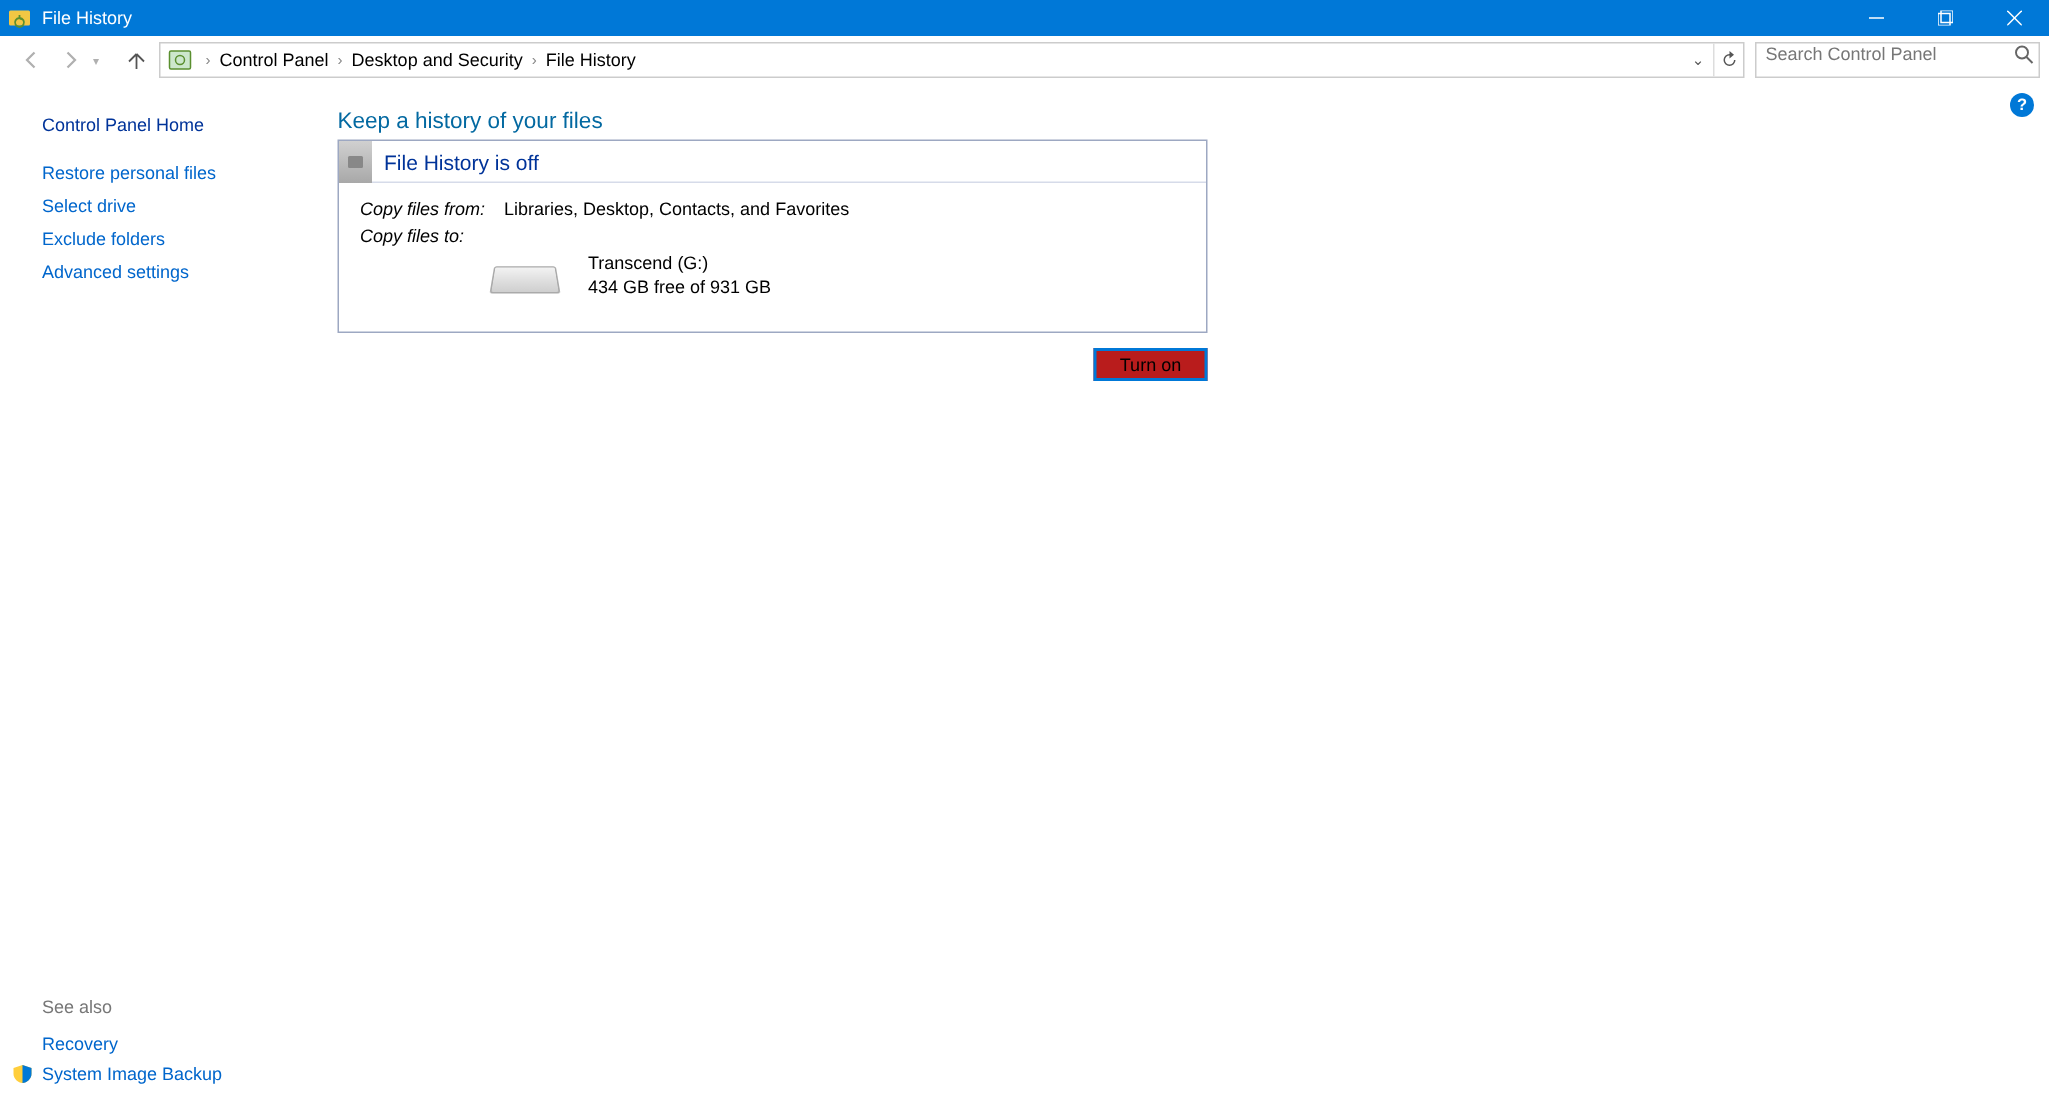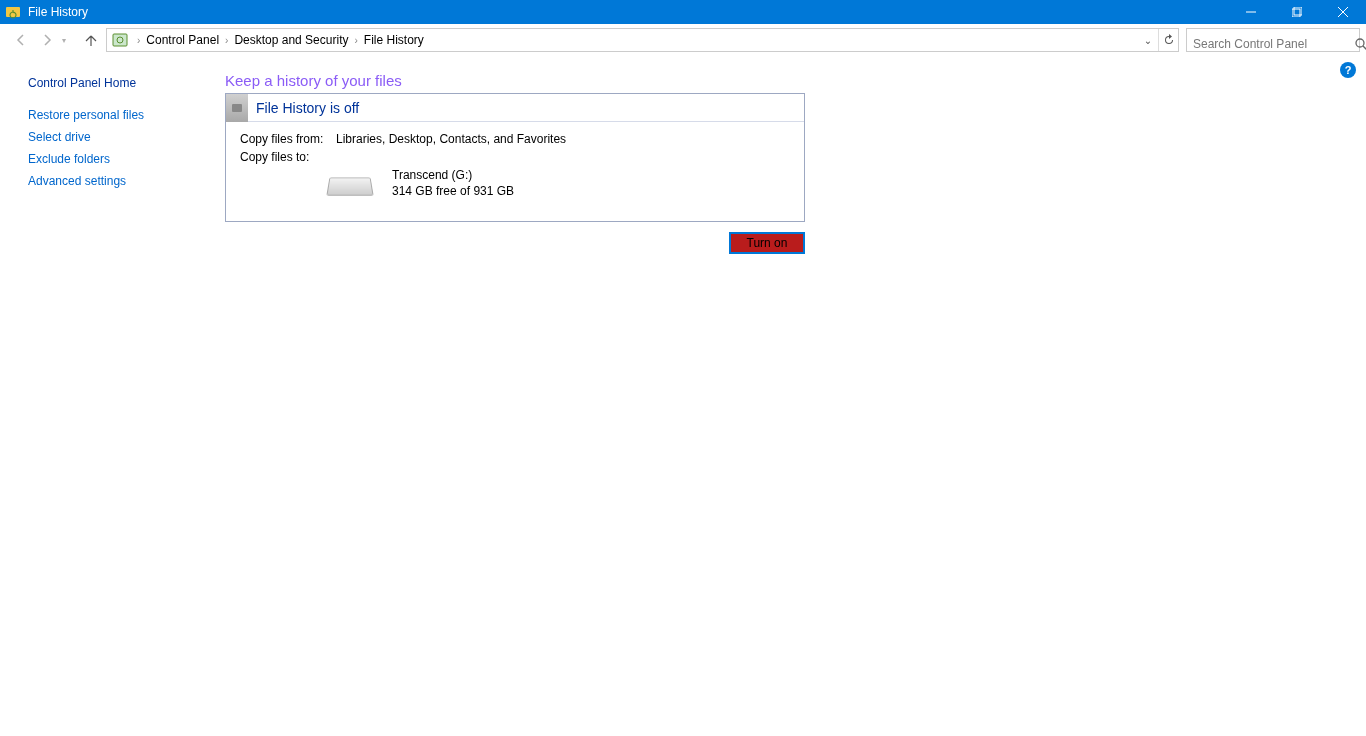--- a/index.html
+++ b/index.html
@@ -70,23 +70,23 @@
     margin-left:auto; display:flex; align-items:center;
   }
   .addr-btn {
     width:20px; height:22px;
     display:flex;align-items:center;justify-content:center;
     color:#555; font-size:10px;
   }
   .addr-refresh { border-left:1px solid #ddd; }
 
   .searchbox {
-    width: 174px; height:24px;
+    width: 190px; height:24px;
     border:1px solid #ccc;
-    display:flex; align-items:flex-end;
+    display:flex; align-items:flex-start;
     font-size:12px;
     margin-left:3px;
     position:relative;
   }
   .searchbox input {
     border:none; outline:none; flex:1;
     padding:0 6px; font-size:12px; color:#333;
     background:transparent;
   }
   .searchbox input::placeholder { color:#777; font-style: normal; }
@@ -148,21 +148,21 @@
     width:16px; height:16px;
     border-radius:50%;
     background:#0078d7;
     color:#fff;
     font-size:11px;
     font-weight:bold;
     display:flex;align-items:center;justify-content:center;
   }
 
   .page-title {
-    color:#8b5cf6;
+    color:#0369a1;
     font-size:15px;
     font-weight:400;
     margin-bottom: 4px;
   }
   .page-sub {
     font-size:12px;
     color:#000;
     margin-bottom: 10px;
   }
 
@@ -184,21 +184,21 @@
   .panel-head-text {
     color:#003399;
     font-size:14px;
     padding-left:8px;
   }
   .panel-body {
     padding: 10px 14px 22px 14px;
     font-size:12px;
   }
   .row { display:flex; margin-bottom:4px; }
-  .row .lbl { width:96px; }
+  .row .lbl { width:96px;font-style:italic; }
   .drive-row { display:flex; align-items:center; margin-top:4px; }
   .drive-img {
     width:48px; height:28px; margin: 0 18px 0 86px;
     position:relative;
   }
   .drive-img .body3d {
     position:absolute; inset:6px 2px 2px 2px;
     background: linear-gradient(#f3f3f3,#cfcfcf);
     border:1px solid #aaa;
     border-radius:2px;
@@ -303,20 +303,33 @@
 </div>
 
 <div class="body">
   <div class="sidebar">
     <div class="sidebar-home">Control Panel Home</div>
     <a class="link">Restore personal files</a>
     <a class="link">Select drive</a>
     <a class="link">Exclude folders</a>
     <a class="link">Advanced settings</a>
 
+    <div class="sidebar-bottom">
+      <div class="see-also">See also</div>
+      <a class="bottom-link">
+        <span>Recovery</span>
+      </a>
+      <a class="bottom-link">
+        <svg class="shield" viewBox="0 0 14 14">
+          <path d="M7 1 L13 3 V7 C13 10 10 13 7 13 C4 13 1 10 1 7 V3 Z" fill="#ffce3b"></path>
+          <path d="M7 1 L13 3 V7 C13 10 10 13 7 13 V1 Z" fill="#0078d7"></path>
+        </svg>
+        <span>System Image Backup</span>
+      </a>
+    </div>
   </div>
 
   <div class="main">
     <div class="help-icn">?</div>
 
     <div class="page-title">Keep a history of your files</div>
 
     <div class="panel">
       <div class="panel-head">
         <div class="panel-head-icn">
@@ -333,21 +346,21 @@
         </div>
         <div class="row">
           <div class="lbl">Copy files to:</div>
         </div>
         <div class="drive-row">
           <div class="drive-img">
             <div class="body3d"></div>
           </div>
           <div class="drive-text">
             <div>Transcend (G:)</div>
-            <div>314 GB free of 931 GB</div>
+            <div>434 GB free of 931 GB</div>
           </div>
         </div>
       </div>
     </div>
 
     <div class="turn-on-wrap">
       <button class="turn-on">Turn on</button>
     </div>
   </div>
 </div>

